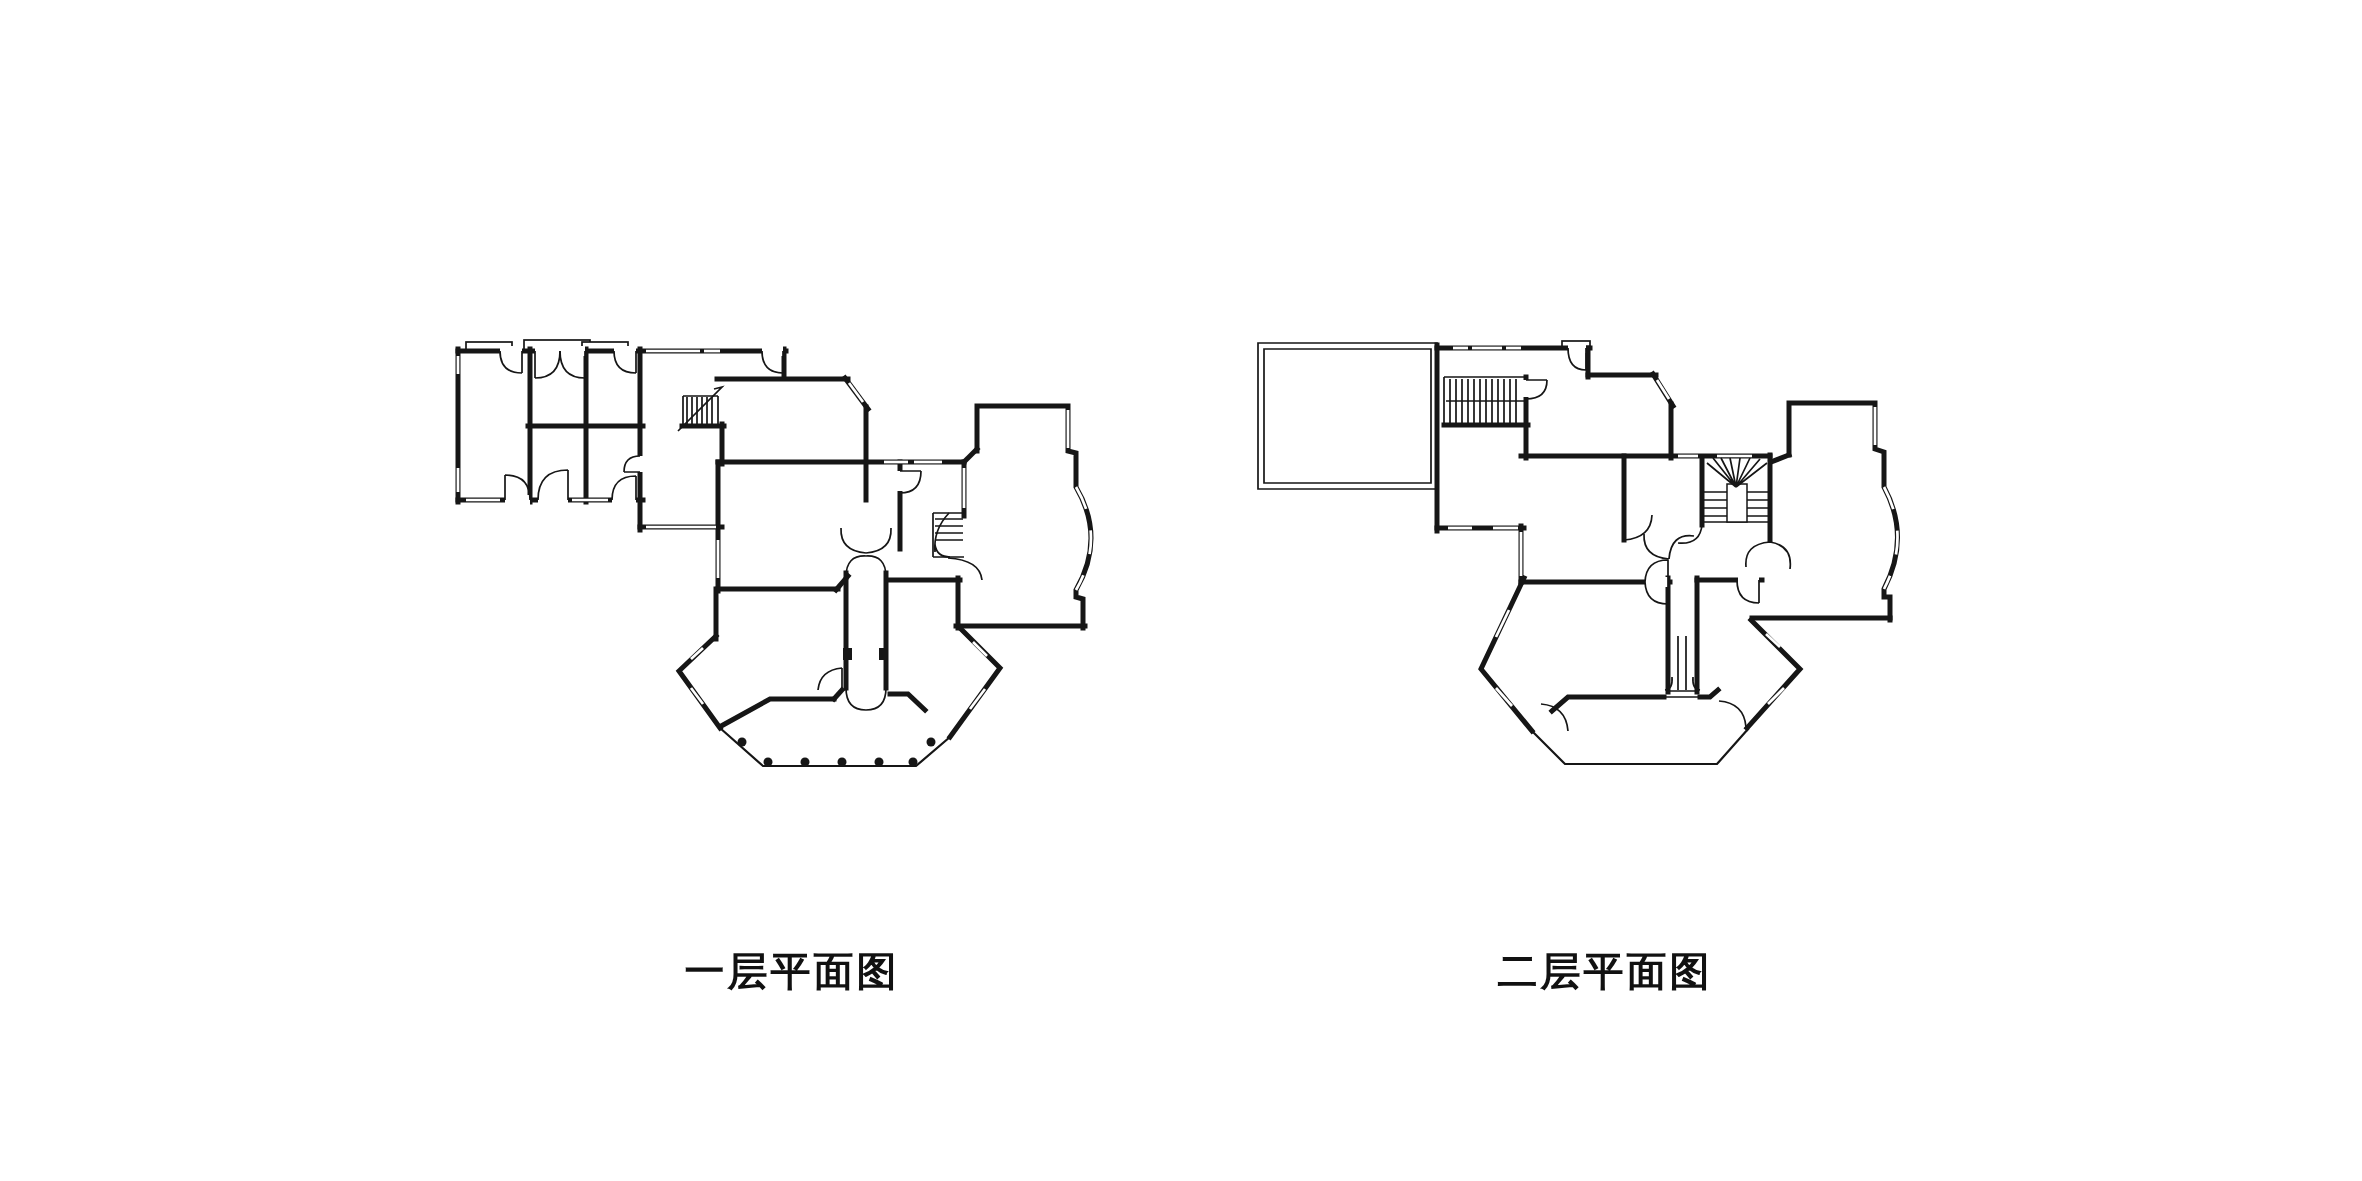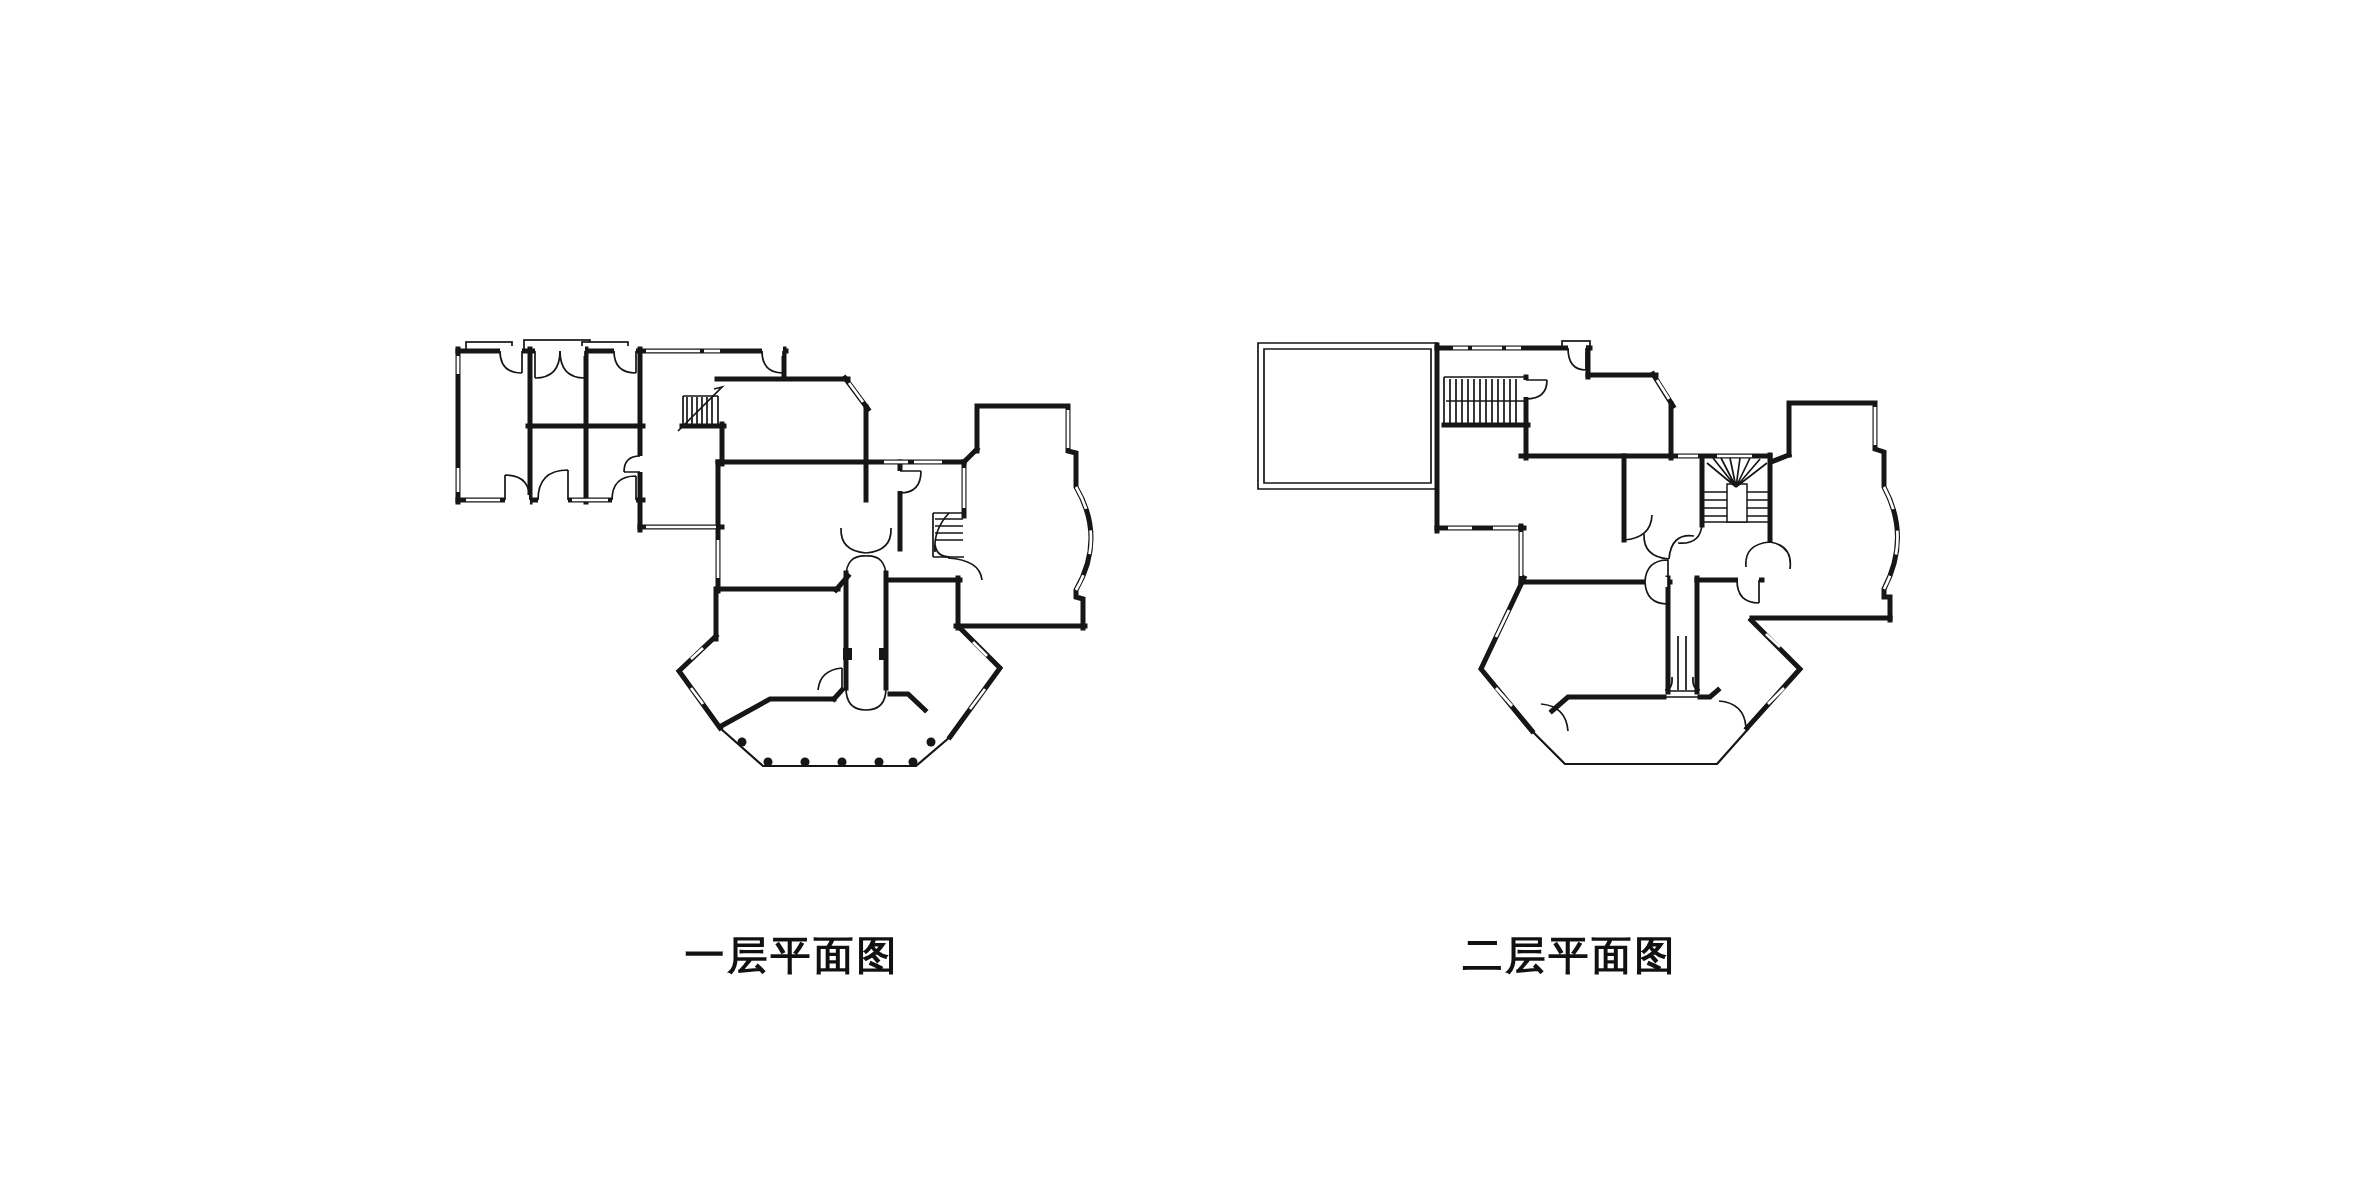--- a/index.html
+++ b/index.html
@@ -13,23 +13,24 @@
   .plan-svg{position:absolute;left:0;top:0;width:2362px;height:1181px;}
   .caption{
     position:absolute;
     width:340px;
     text-align:center;
     font-size:40px;
     font-weight:700;
     letter-spacing:3px;
     color:#111111;
     white-space:nowrap;
+    margin-top:16px;
   }
   #caption-floor1{left:622px;top:928px;}
-  #caption-floor2{left:1400px;top:928px;}
+  #caption-floor2{left:1435px;top:928px;}
 
   
   .wall   {stroke:#161616;stroke-width:5;fill:none;stroke-linecap:square;}
   .thin   {stroke:#161616;stroke-width:1.7;fill:none;stroke-linecap:butt;}
   .porch  {stroke:#161616;stroke-width:2.2;fill:none;stroke-linecap:square;}
   .cutd   {stroke:#ffffff;stroke-width:10;fill:none;stroke-linecap:butt;}  
   .cutw   {stroke:#ffffff;stroke-width:2.7;fill:none;stroke-linecap:butt;} 
   .cutwd  {stroke:#ffffff;stroke-width:2.7;fill:none;stroke-linecap:butt;stroke-dasharray:24 22;} 
   .dot    {fill:#161616;stroke:none;}
   .frame  {fill:#ffffff;stroke:#161616;stroke-width:1.7;}

